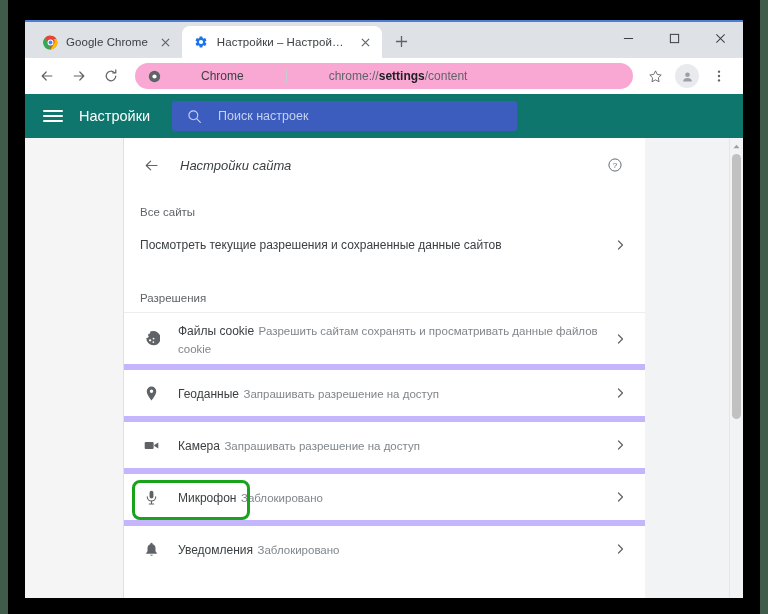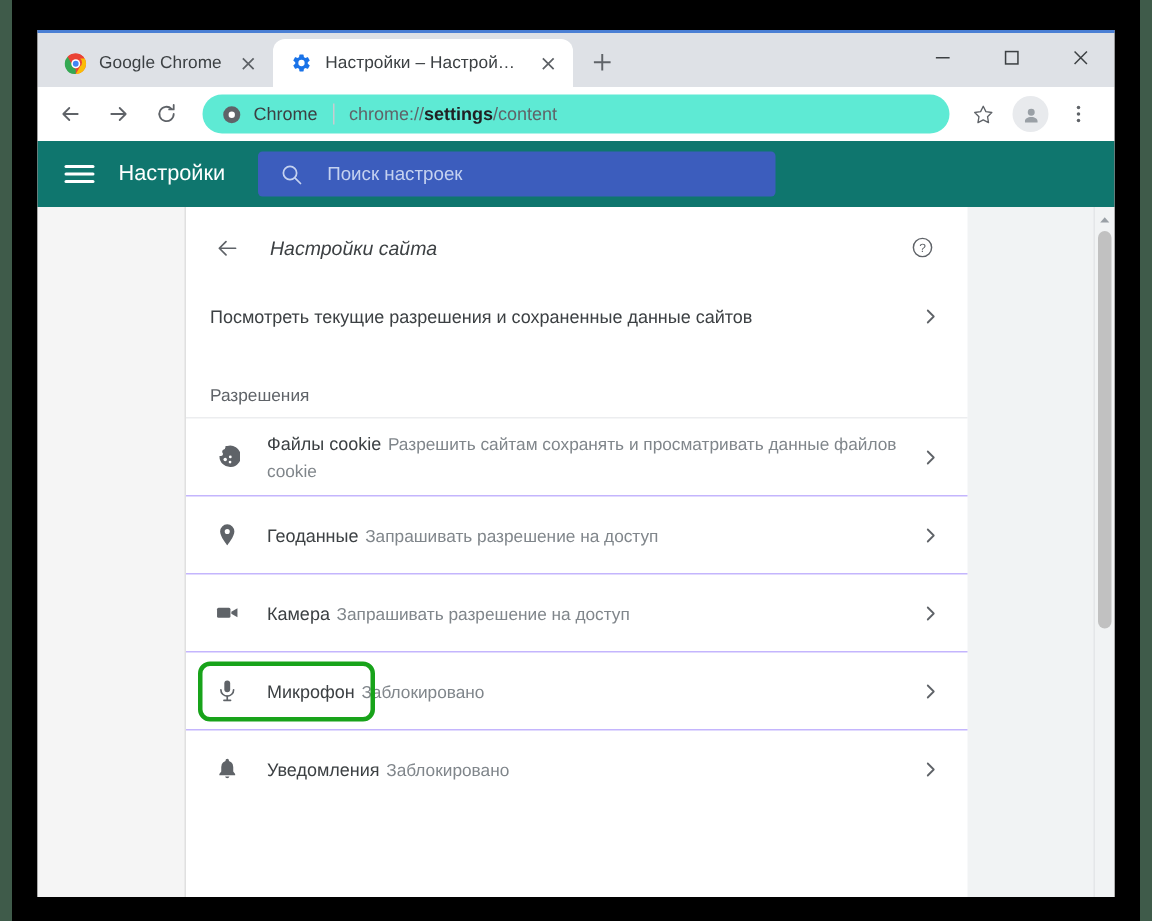--- a/index.html
+++ b/index.html
@@ -118,28 +118,29 @@
     margin: 0 2px;
     display: flex; align-items: center; justify-content: center;
     color: #5f6368;
     border-radius: 50%;
     font-size: 15px;
   }
   .omnibox {
     flex: 1 1 auto;
     height: 26px;
     margin: 0 6px 0 8px;
-    background: #5eead4;
+    background: #f9a8d4;
     border-radius: 13px;
     display: flex;
     align-items: center;
     padding: 0 12px;
     font-size: 12px;
     color: #5f6368;
     overflow: hidden;
+    gap: 32px;
   }
   .omnibox-scheme-icon {
     width: 14px; height: 14px; flex: 0 0 14px;
     margin-right: 8px;
     display: flex; align-items: center; justify-content: center;
   }
   .omnibox-scheme-label { color: #3c4043; font-size: 12px; }
   .omnibox-sep {
     width: 1px; height: 14px; background: #c8ccd0;
     margin: 0 10px;
@@ -274,21 +275,21 @@
     display: flex; align-items: center; justify-content: center;
   }
 
   .perm-list { border-top: 0; }
   .perm-row {
     position: relative;
     display: flex;
     align-items: center;
     height: 52px;
     padding: 0 20px 0 16px;
-    border-top: 1px solid #c4b5fd;
+    border-top: 6px solid #c4b5fd;
   }
   .perm-row:first-child { border-top: 1px solid #ecedef; }
   .perm-icon {
     width: 22px; flex: 0 0 22px;
     height: 22px;
     margin-right: 16px;
     display: flex; align-items: center; justify-content: center;
     color: #5f6368;
   }
   .perm-texts { flex: 1 1 auto; min-width: 0; }
@@ -494,20 +495,21 @@
             </span>
             <span class="card-head-title">Настройки сайта</span>
             <span class="help-icon">
               <svg width="16" height="16" viewBox="0 0 20 20">
                 <circle cx="10" cy="10" r="7.6" stroke="#5f6368" stroke-width="1.2" fill="none"></circle>
                 <text x="10" y="14" font-size="10" fill="#5f6368" text-anchor="middle" font-family="Liberation Sans, sans-serif">?</text>
               </svg>
             </span>
           </div>
 
+          <div class="section-label">Все сайты</div>
 
           <div class="simple-row">
             <span class="txt">Посмотреть текущие разрешения и сохраненные данные сайтов</span>
             <span class="chev">
               <svg width="7" height="10" viewBox="0 0 7 10">
                   <path d="M1.5 1 L5.5 5 L1.5 9" stroke="#5f6368" stroke-width="1.2" fill="none" stroke-linecap="round" stroke-linejoin="round"></path>
                 </svg>
             </span>
           </div>
 

